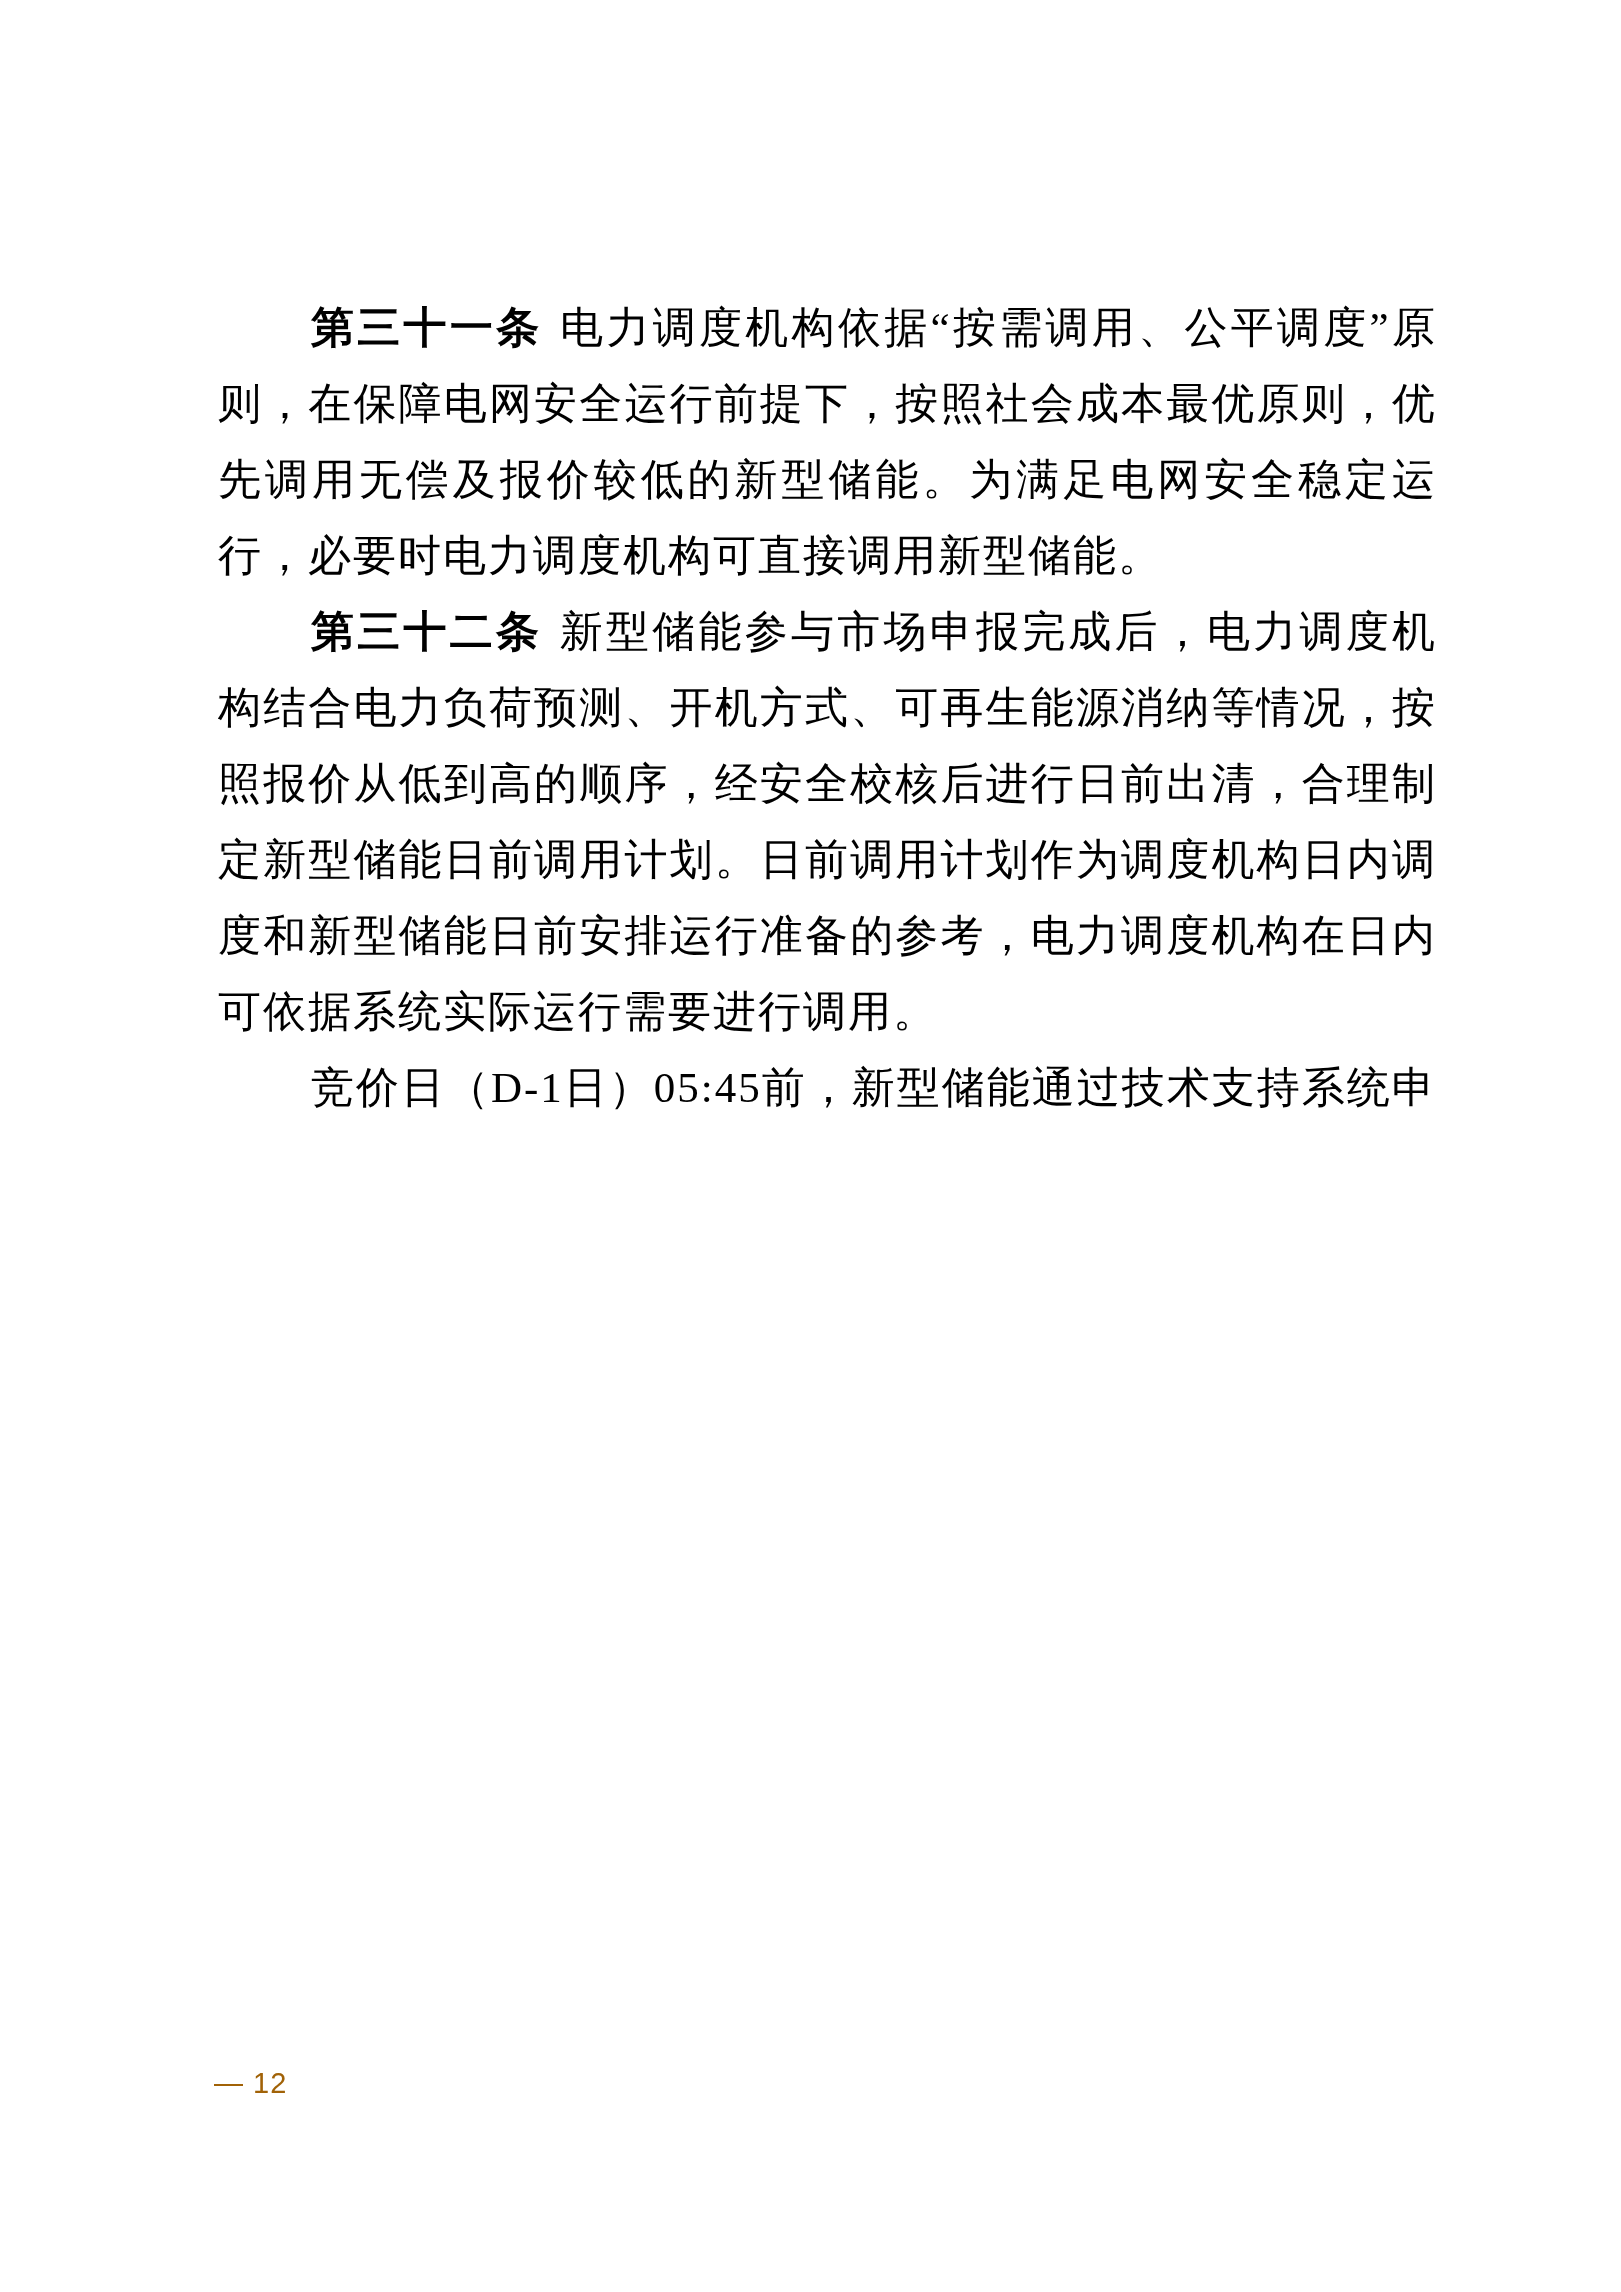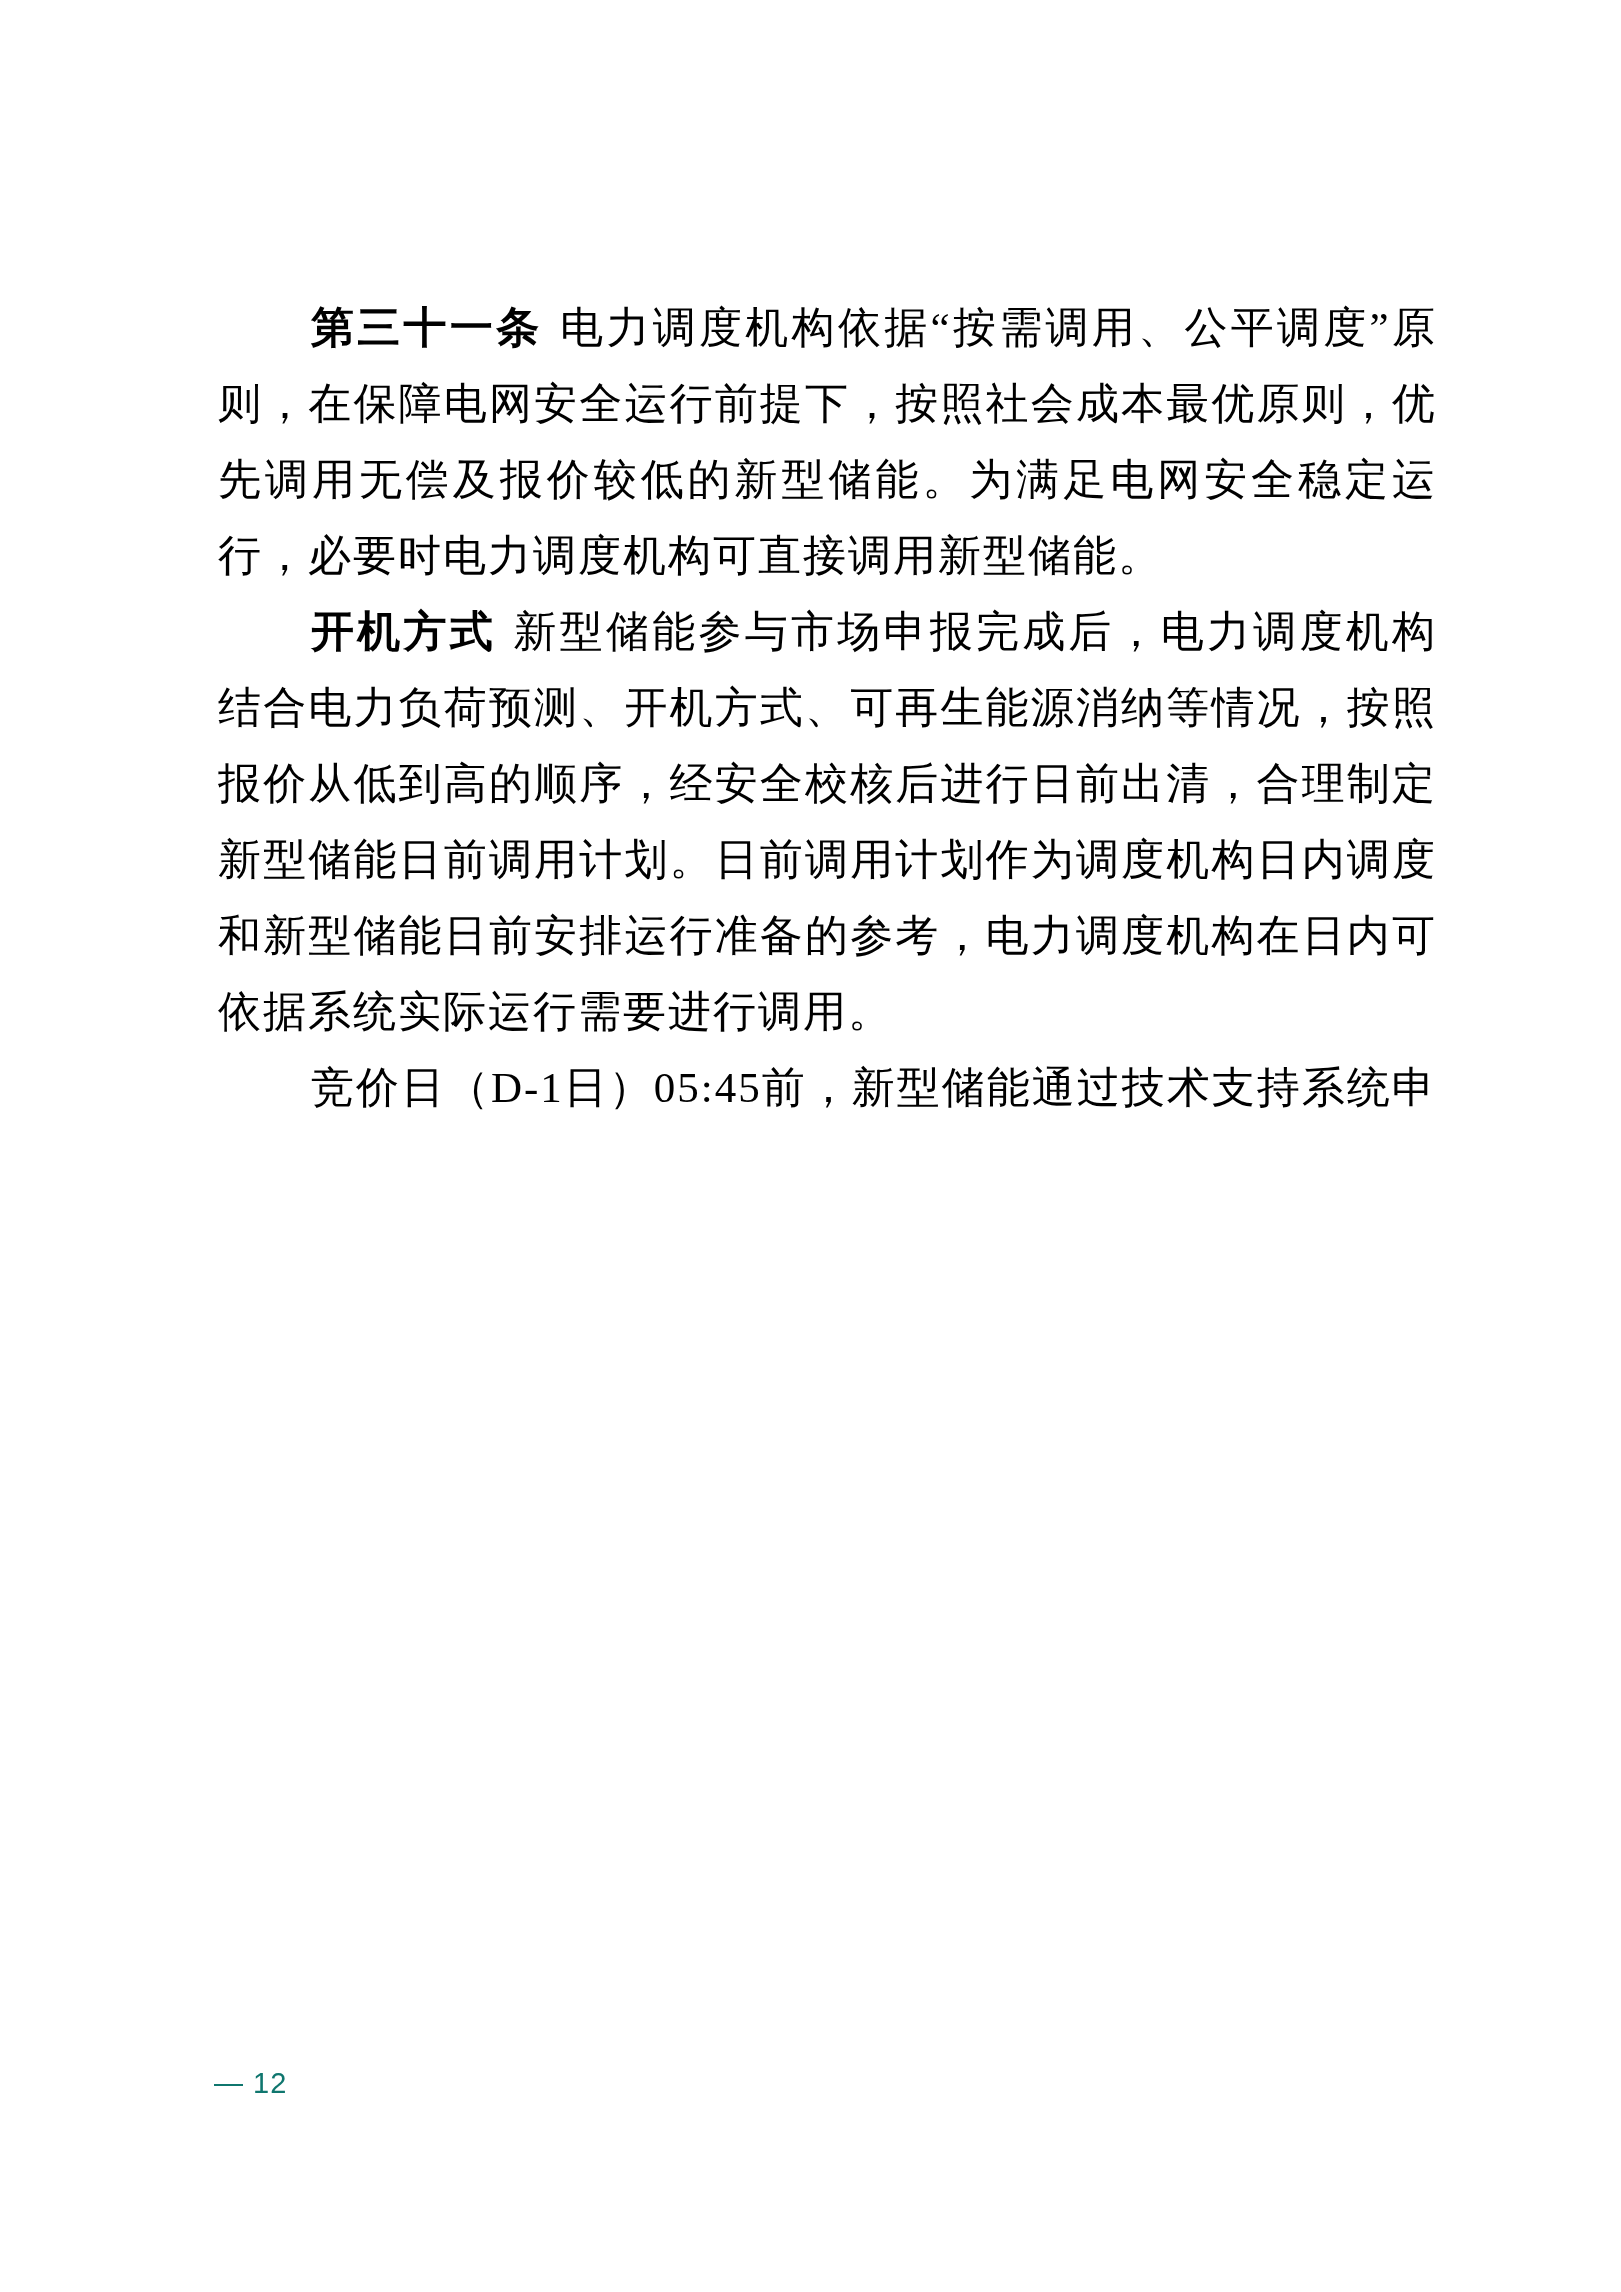--- a/index.html
+++ b/index.html
@@ -40,38 +40,38 @@
     display: none;
     margin-right: 0;
   }
   .page-footer {
     position: absolute;
     left: 214px;
     top: 2064px;
     font-family: "Liberation Sans", "DejaVu Sans", sans-serif;
     font-size: 29px;
     line-height: 39px;
-    color: #0f766e;
+    color: #a16207;
     letter-spacing: 1px;
   }
 </style>
 </head>
 <body>
 
 <div class="page">
 
   <main class="text-block">
 
     <p class="para">
       <span class="article-heading">第三十一条</span><span>电力调度机构依据“按需调用、公平调度”原则，在保障电网安全运行前提下，按照社会成本最优原则，优先调用无偿及报价较低的新型储能。为满足电网安全稳定运行，必要时电力调度机构可直接调用新型储能。</span>
     </p>
 
 
     <p class="para">
-      <span class="article-heading">开机方式</span><span>新型储能参与市场申报完成后，电力调度机构结合电力负荷预测、开机方式、可再生能源消纳等情况，按照报价从低到高的顺序，经安全校核后进行日前出清，合理制定新型储能日前调用计划。日前调用计划作为调度机构日内调度和新型储能日前安排运行准备的参考，电力调度机构在日内可依据系统实际运行需要进行调用。</span>
+      <span class="article-heading">第三十二条</span><span>新型储能参与市场申报完成后，电力调度机构结合电力负荷预测、开机方式、可再生能源消纳等情况，按照报价从低到高的顺序，经安全校核后进行日前出清，合理制定新型储能日前调用计划。日前调用计划作为调度机构日内调度和新型储能日前安排运行准备的参考，电力调度机构在日内可依据系统实际运行需要进行调用。</span>
     </p>
 
 
 
     <p class="para">
       <span>竞价日（D-1日）05:45前，新型储能通过技术支持系统申</span>
     </p>
 
   </main>
 

